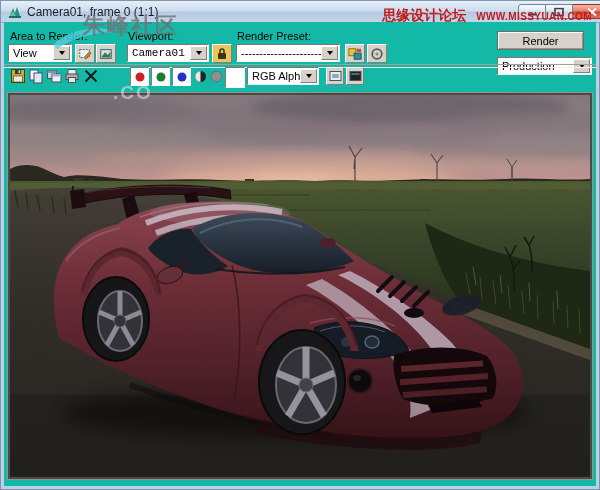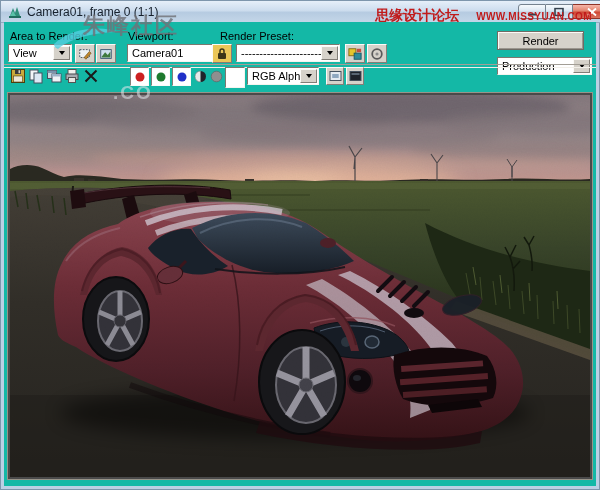--- a/index.html
+++ b/index.html
@@ -15,21 +15,21 @@
   .winbtns{position:absolute;top:3px;right:7px;display:flex;z-index:5;}
   .wb{height:15px;border:1px solid #75828f;box-sizing:border-box;position:relative;
     background:linear-gradient(#f6fafd,#dce7f2 45%,#c3d3e3 55%,#d4e1ed);}
   .wb.min{width:28px;border-radius:3px 0 0 3px;}
   .wb.max{width:27px;border-left:none;}
   .wb.close{width:39px;border-left:none;border-radius:0 3px 3px 0;border-color:#8f3428;
     background:linear-gradient(#f6b6a9,#e2836e 45%,#cf4734 55%,#da7460);}
   .wb svg{position:absolute;left:50%;top:50%;transform:translate(-50%,-50%);}
   
   .wm-right{position:absolute;top:5px;right:8px;z-index:6;display:flex;align-items:baseline;
-    gap:17px;color:#c11b1b;pointer-events:none;white-space:nowrap;}
+    gap:10px;color:#c11b1b;pointer-events:none;white-space:nowrap;}
   .wm-right .zh{font-size:14px;font-weight:bold;}
   .wm-right .url{font-size:10px;font-weight:bold;letter-spacing:.4px;margin-top:6px;}
   .wm-left{position:absolute;left:50px;top:8px;width:180px;height:58px;z-index:6;pointer-events:none;}
   .wm-left .zh{position:absolute;left:33px;top:3px;font-size:22px;font-weight:bold;
     color:rgba(112,114,120,.82);letter-spacing:2px;}
   .wm-left .frag{position:absolute;left:63px;top:30px;font-size:19px;font-weight:bold;
     color:rgba(228,231,236,.55);letter-spacing:2px;margin-top:44px;}
   .wm-left svg{position:absolute;left:0;top:14px;}
   
   .client{position:absolute;left:4px;top:22px;width:592px;height:464px;background:#14b8a6;}
@@ -97,41 +97,41 @@
       <path d="M4,22 C20,6 50,3 70,10 C48,10 22,15 8,27 C5,26 4,24 4,22 Z" fill="#53cfe0" opacity=".8"></path>
     </svg>
     <span class="zh">朱峰社区</span>
     <span class="frag">.CO</span>
   </div>
 
   <div class="client">
 
     <span class="tool-label" style="left:6px;top:8px;">Area to Render:</span>
     <span class="tool-label" style="left:124px;top:8px;">Viewport:</span>
-    <span class="tool-label" style="left:216px;top:8px;">Render Preset:</span>
+    <span class="tool-label" style="left:233px;top:8px;">Render Preset:</span>
 
     <div class="combo" style="left:4px;top:22px;width:64px;">
       <span class="combo-text">View</span>
       <span class="combo-btn">
           <i class="arrow"></i>
         </span>
     </div>
     <div class="btn3d" style="left:71px;top:22px;width:20px;height:19px;">
       <svg width="14" height="14" viewBox="0 0 16 16">
         <rect x="2" y="3" width="11" height="9" fill="#eef2f6" stroke="#3a4a5a" stroke-dasharray="2 1.5"></rect>
         <path d="M7,12 L13,5 L15,7 L9,14 Z" fill="#c08830" stroke="#6b4a14" stroke-width=".7"></path>
       </svg>
     </div>
     <div class="btn3d" style="left:92px;top:22px;width:20px;height:19px;">
       <svg width="14" height="14" viewBox="0 0 16 16">
         <rect x="2" y="3" width="12" height="10" fill="#cfe0ee" stroke="#34506b"></rect>
         <path d="M3,11 L7,6 L10,9 L13,5 L13,12 L3,12 Z" fill="#3f7a3f"></path>
       </svg>
     </div>
-    <div class="combo" style="left:123px;top:22px;width:104px;">
+    <div class="combo" style="left:123px;top:22px;width:82px;font-family:Liberation Mono, monospace;">
       <span class="combo-text">Camera01</span>
       <span class="combo-btn">
           <i class="arrow"></i>
         </span>
     </div>
     <div class="btn3d gold" style="left:208px;top:22px;width:20px;height:19px;">
       <svg width="12" height="13" viewBox="0 0 12 13">
         <rect x="2" y="6" width="8" height="6" rx="1" fill="#3c3418"></rect>
         <path d="M4,6 V4 a2,2 0 0 1 4,0 V6" fill="none" stroke="#3c3418" stroke-width="1.5"></path>
       </svg>

